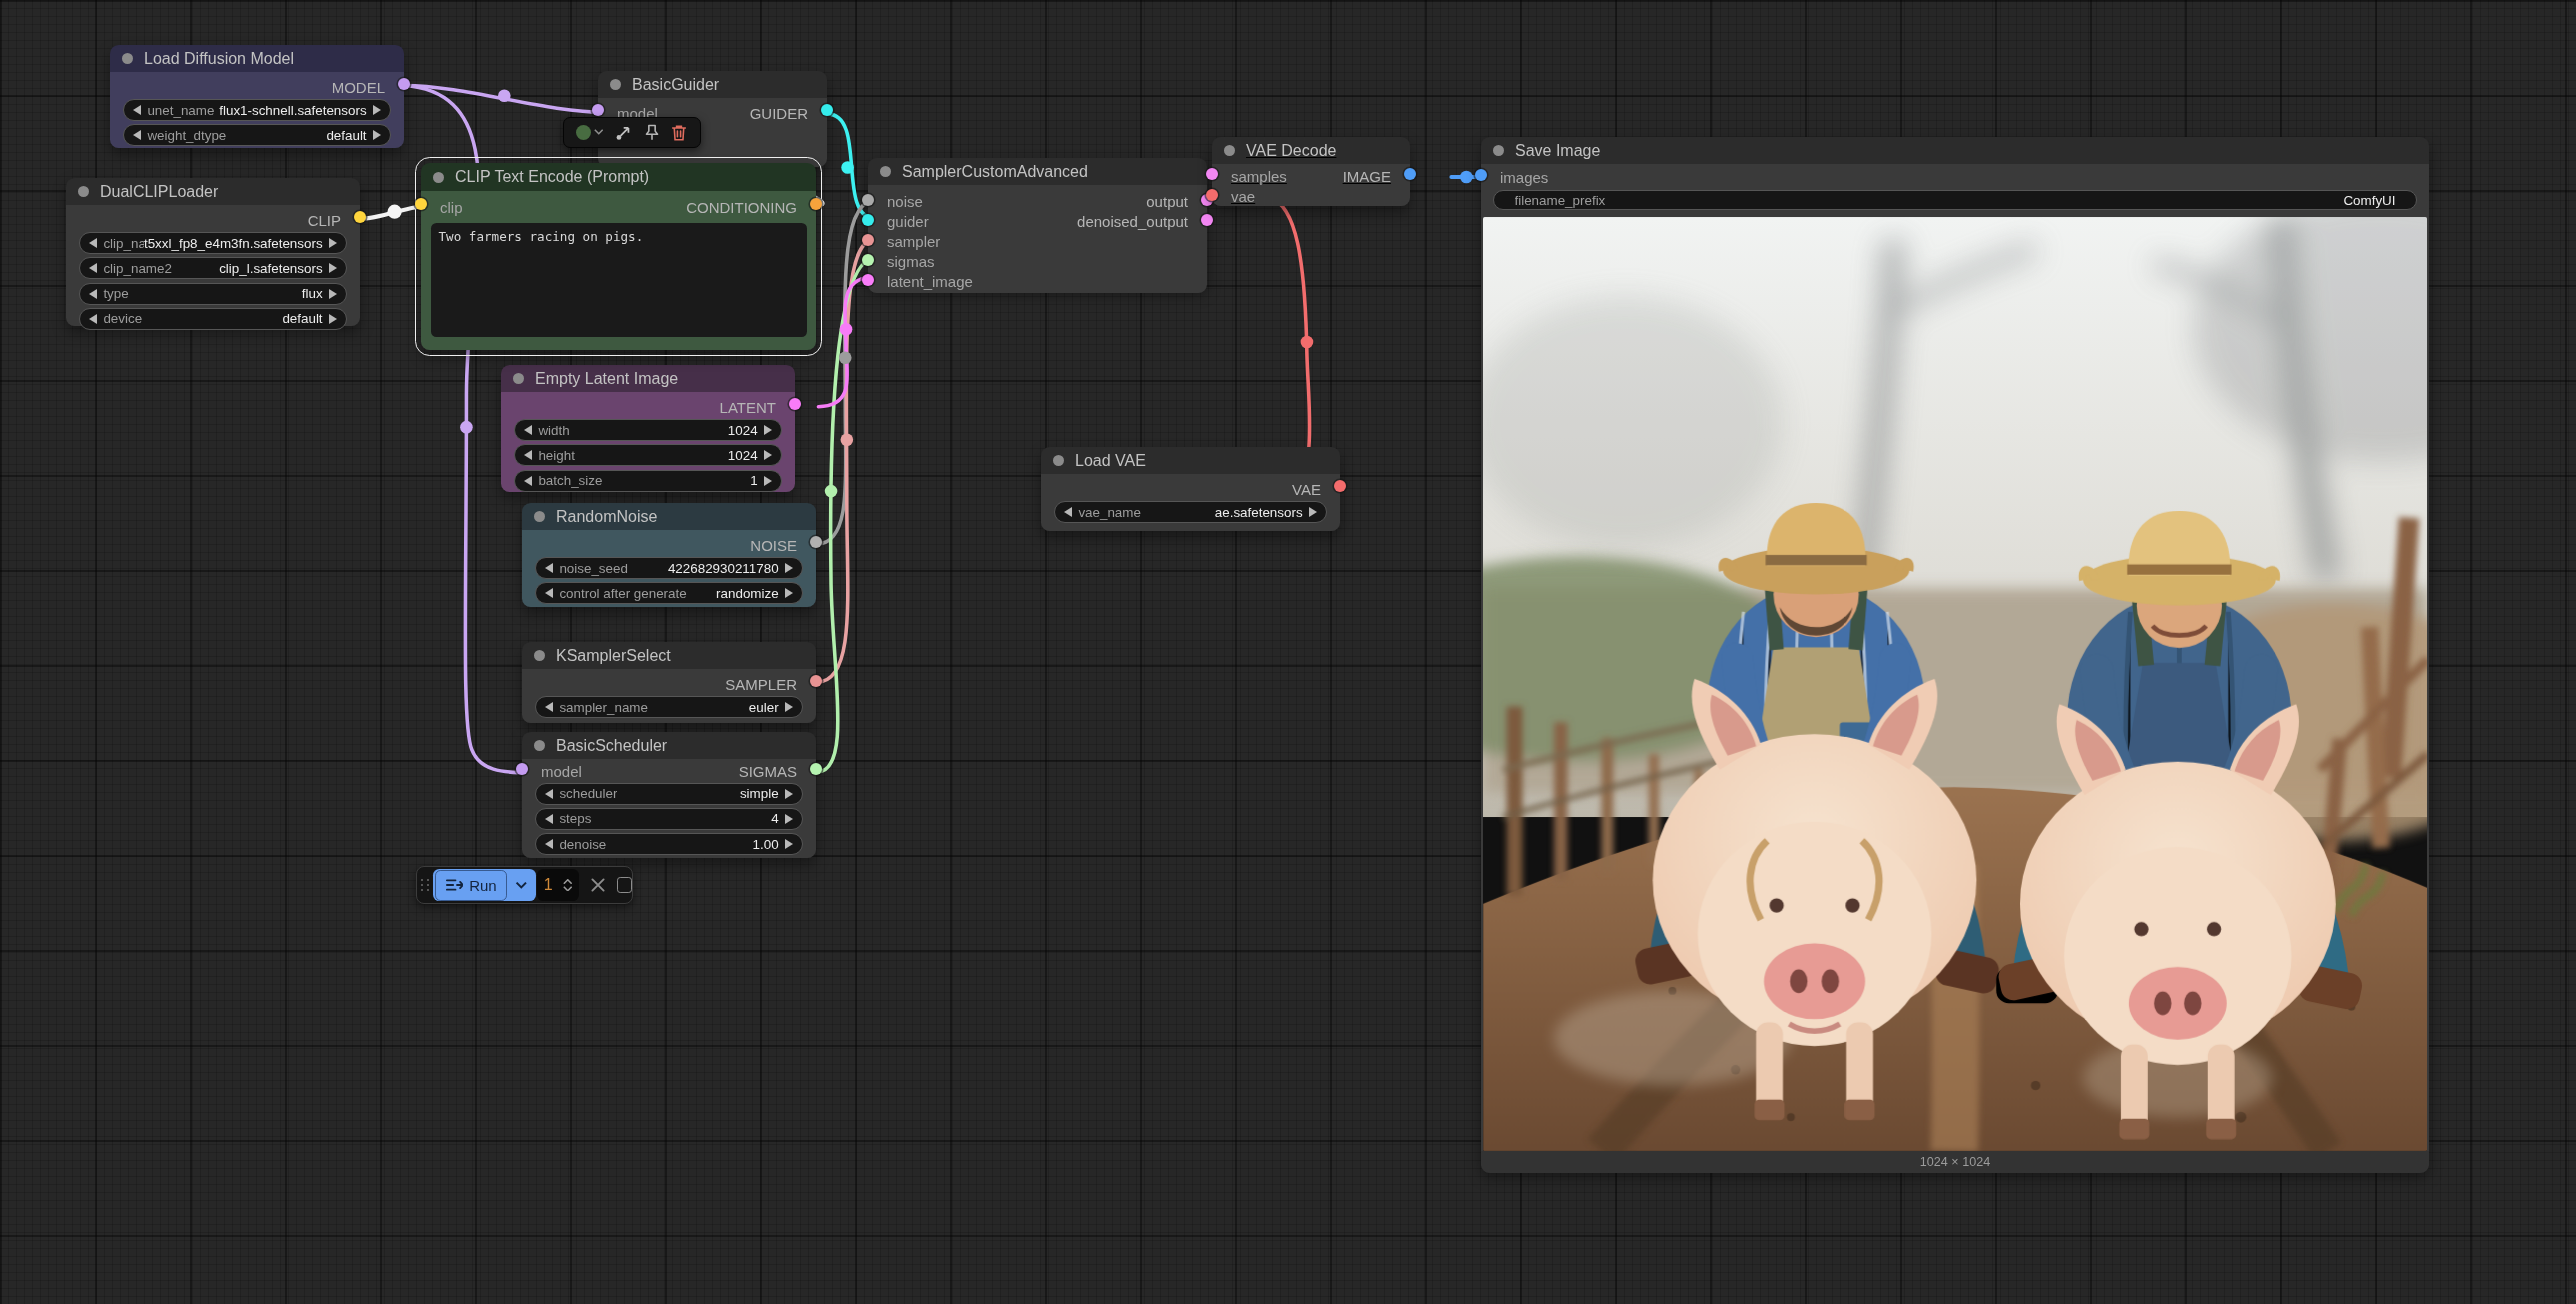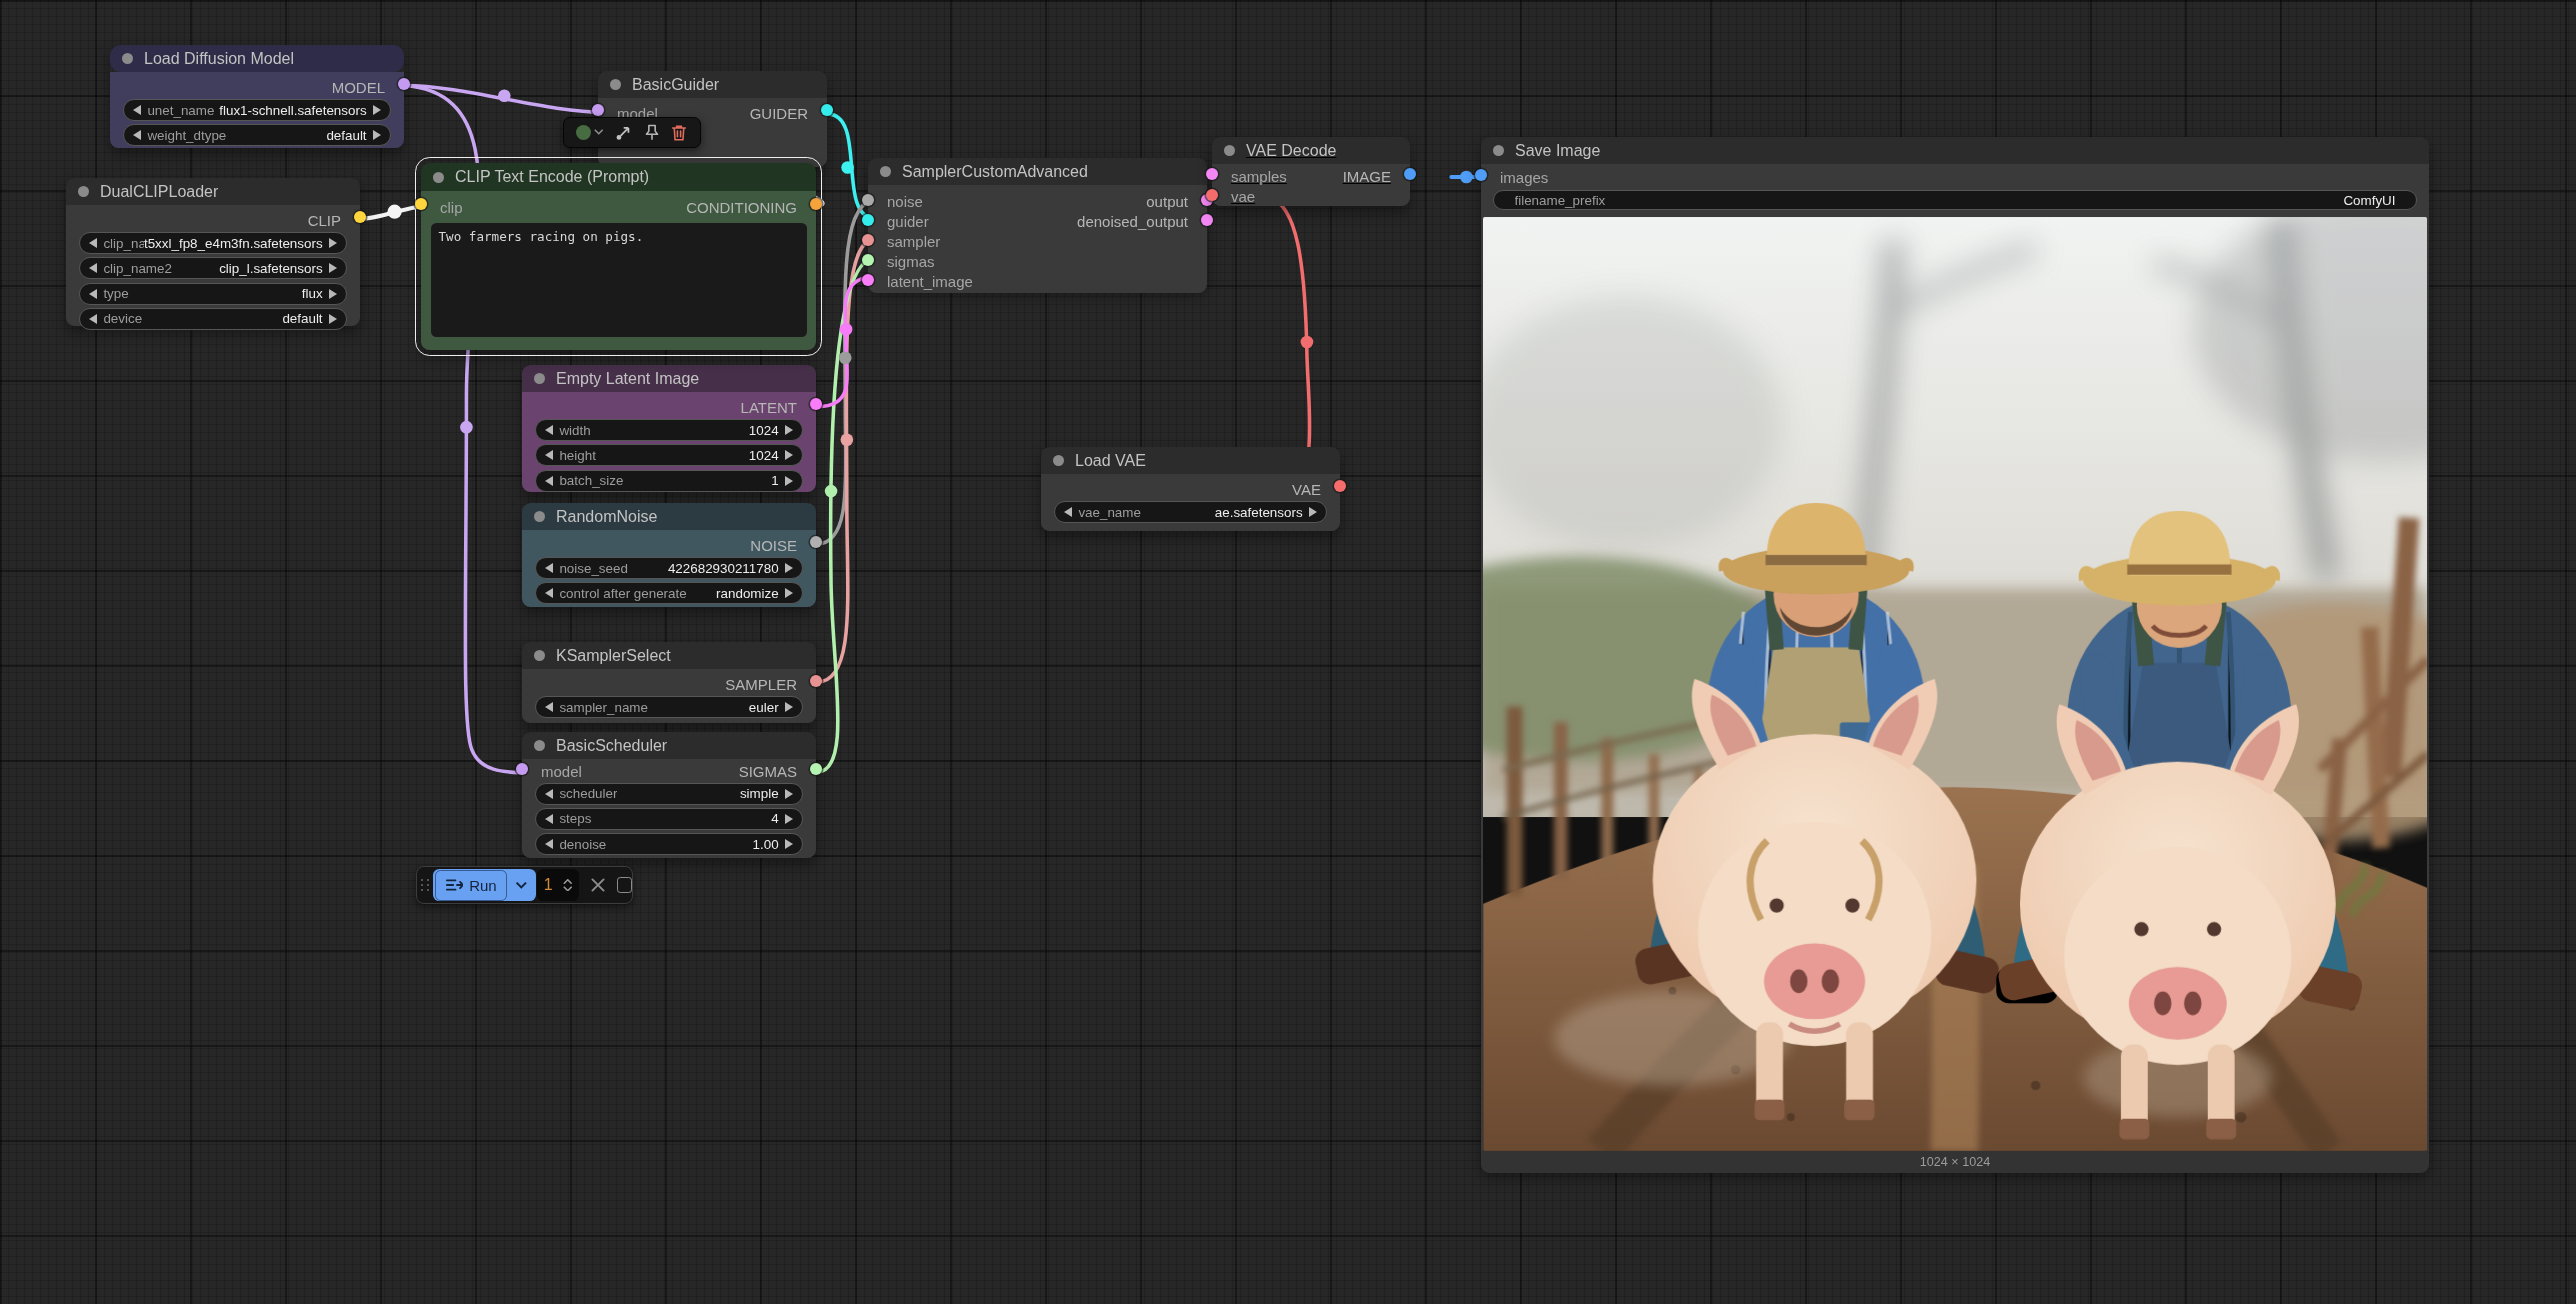--- a/index.html
+++ b/index.html
@@ -15,21 +15,21 @@
   #wires{position:absolute;left:0;top:0;z-index:1;}
   .node{position:absolute;z-index:3;border-radius:8.7px;box-shadow:0 6.3px 14px rgba(0,0,0,.38);}
   .node.selected{outline:1.6px solid #efefef;outline-offset:5.5px;}
   .tbar{height:27px;border-radius:8.7px 8.7px 0 0;display:flex;align-items:center;padding:0 12px;gap:11px;}
   .tbar.tall{height:28px;}
   .tdot{width:11px;height:11px;border-radius:50%;background:#8b8b8b;flex:none;}
   .ttext{font-size:16px;color:#c3c3c3;white-space:nowrap;}
   .nbody{position:relative;border-radius:0 0 8.7px 8.7px;height:calc(100% - 27px);}
   
   .c-default .tbar{background:#2c2c2c;} .c-default .nbody{background:#3a3a3a;}
-  .c-model .tbar{background:#2e2c48;border-radius:11px;} .c-model .nbody{background:#413e5d;}
+  .c-model .tbar{background:#2e2c48;} .c-model .nbody{background:#413e5d;}
   .c-latent .tbar{background:#462f49;} .c-latent .nbody{background:#6a446e;}
   .c-noise .tbar{background:#2c3a41;} .c-noise .nbody{background:#40575f;}
   .c-green .tbar{background:#213523;} .c-green .nbody{background:#3e5940;}
   
   .row{position:relative;height:24px;display:flex;align-items:flex-end;}
   .row.sm{height:20px;}
   .row.first{margin-top:0;}
   .sdot{position:absolute;top:50%;width:12px;height:12px;border-radius:50%;
         transform:translate(-50%,-50%);box-shadow:0 0 0 1.6px rgba(20,20,20,.55);cursor:crosshair;}
   .sdot.l{left:0;} .sdot.r{left:100%;}
@@ -231,21 +231,21 @@
       <div class="row first" style="height:25px;">
         <span class="sdot l" style="background:#ffd53d;"></span>
         <span class="slabel">clip</span>
         <span class="olabel">CONDITIONING</span>
         <span class="sdot r" style="background:#f6a33c;"></span>
       </div>
       <div class="prompt">Two farmers racing on pigs.</div>
     </div>
   </div>
 
-  <div class="node c-latent" style="left:522px;top:365px;width:294px;height:127px;">
+  <div class="node c-latent" style="left:501px;top:365px;width:294px;height:127px;">
     <div class="tbar">
       <span class="tdot"></span>
       <span class="ttext">Empty Latent Image</span>
     </div>
     <div class="nbody">
       <div class="row first">
         <span class="olabel">LATENT</span>
         <span class="sdot r" style="background:#f97cf9;"></span>
       </div>
       <div class="pill">

